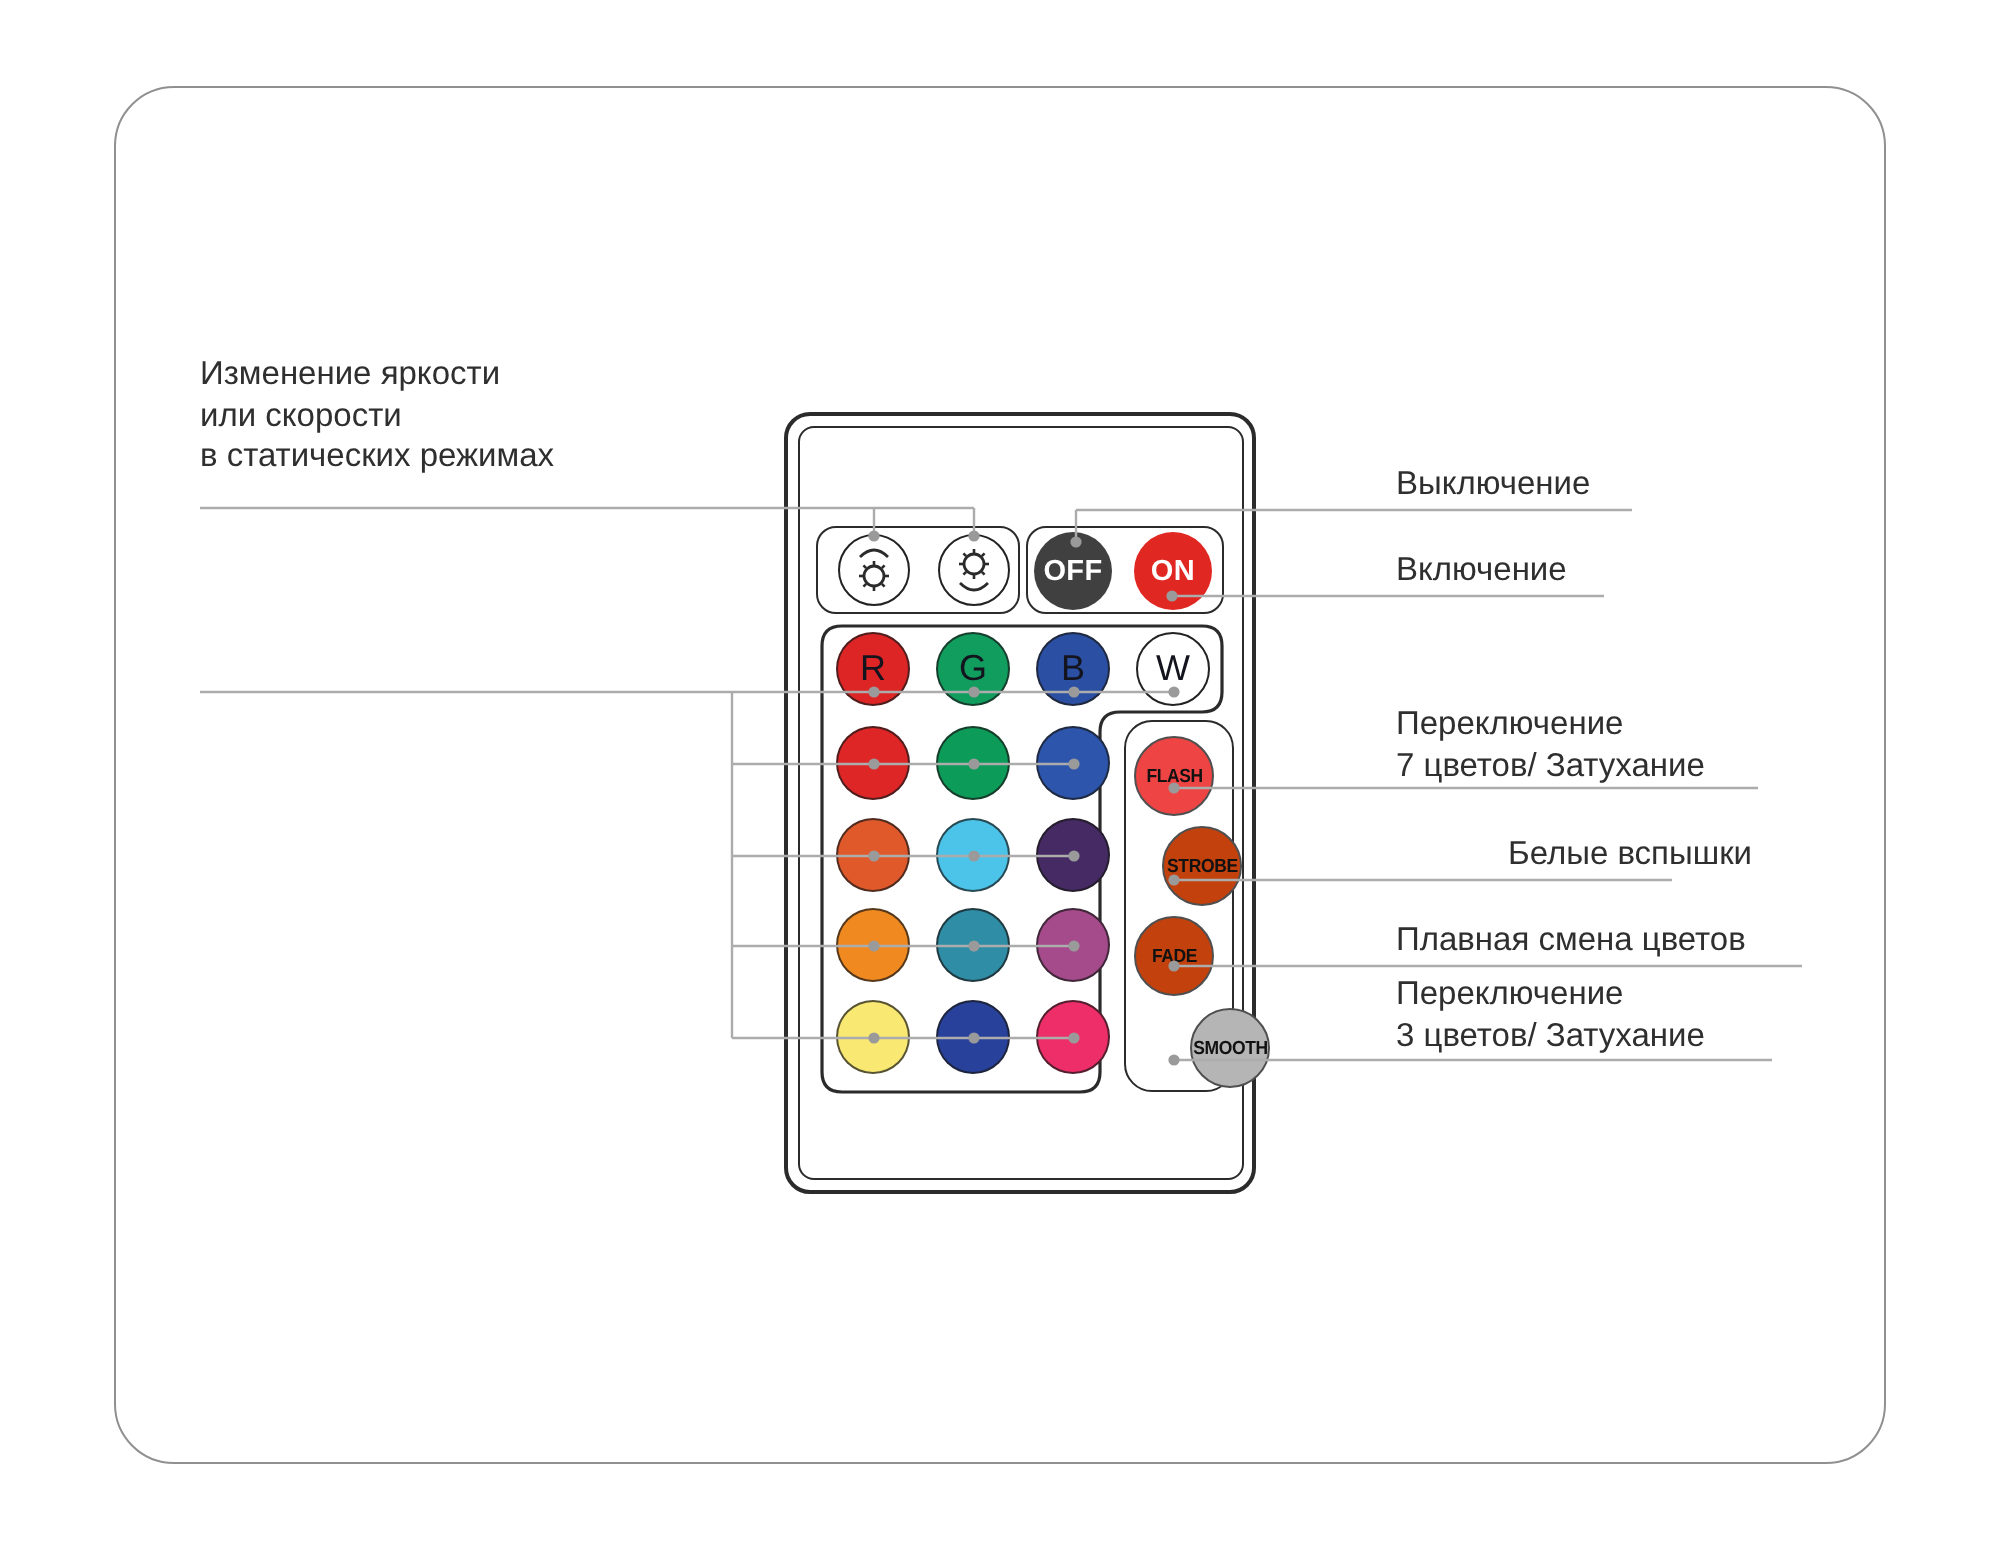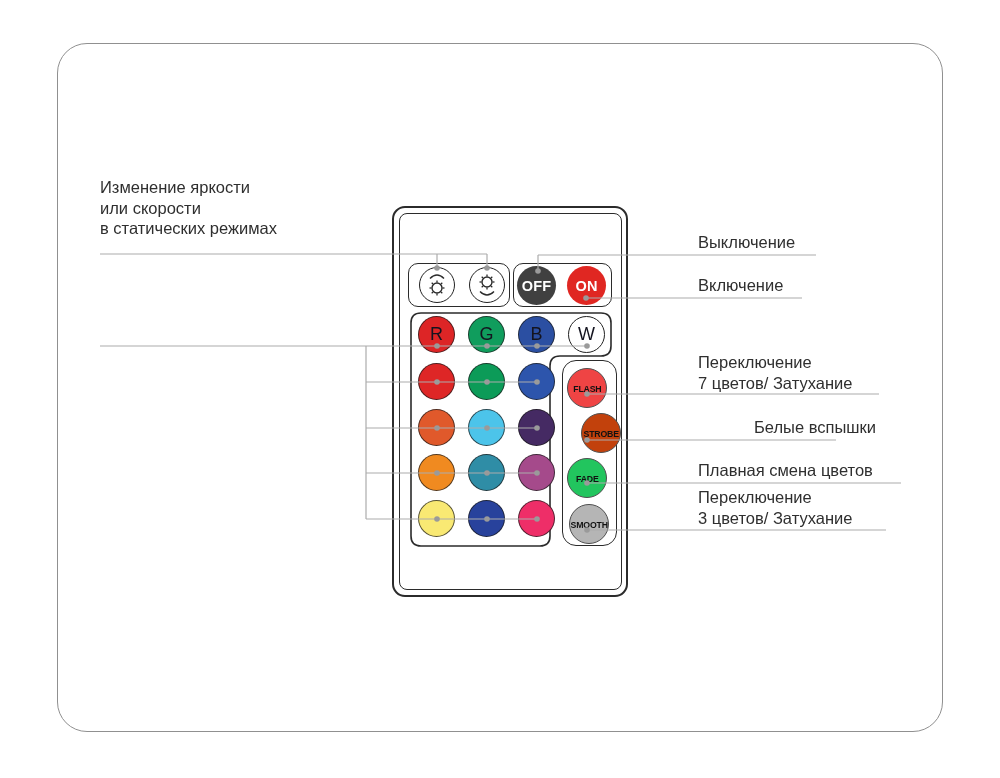--- a/index.html
+++ b/index.html
@@ -102,24 +102,24 @@
   <div class="btn colorbtn" style="left: 418px; top: 500px; width: 37px; height: 37px; background: rgb(249, 233, 115);"></div>
   <div class="btn colorbtn" style="left: 468px; top: 500px; width: 37px; height: 37px; background: rgb(40, 66, 156);"></div>
   <div class="btn colorbtn" style="left: 518px; top: 500px; width: 37px; height: 37px; background: rgb(238, 46, 104);"></div>
 
   <div class="btn graybtn" style="left: 567px; top: 368px; width: 40px; height: 40px; background: #ef4444;">
     <span class="mode-letter">FLASH</span>
   </div>
   <div class="btn graybtn" style="left: 581px; top: 413px; width: 40px; height: 40px; background: #c2410c;">
     <span class="mode-letter">STROBE</span>
   </div>
-  <div class="btn graybtn" style="left: 567px; top: 458px; width: 40px; height: 40px; background: #22c55e;">
+  <div class="btn graybtn" style="left: 567px; top: 458px; width: 40px; height: 40px; background: #c2410c;">
     <span class="mode-letter">FADE</span>
   </div>
-  <div class="btn graybtn" style="left: 569px; top: 504px; width: 40px; height: 40px; background: rgb(181, 181, 181); align-items: center;">
+  <div class="btn graybtn" style="left: 595px; top: 504px; width: 40px; height: 40px; background: rgb(181, 181, 181); align-items: center;">
     <span class="mode-letter">SMOOTH</span>
   </div>
 
   <div class="label" style="left:100px;top:177px;">
     <div>Изменение яркости</div>
     <div>или скорости</div>
     <div>в статических режимах</div>
   </div>
 
   <div class="label" style="left:698px;top:232px;">Выключение</div>

